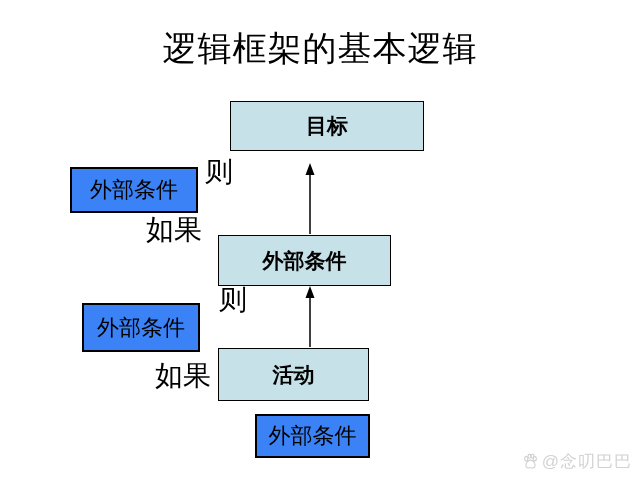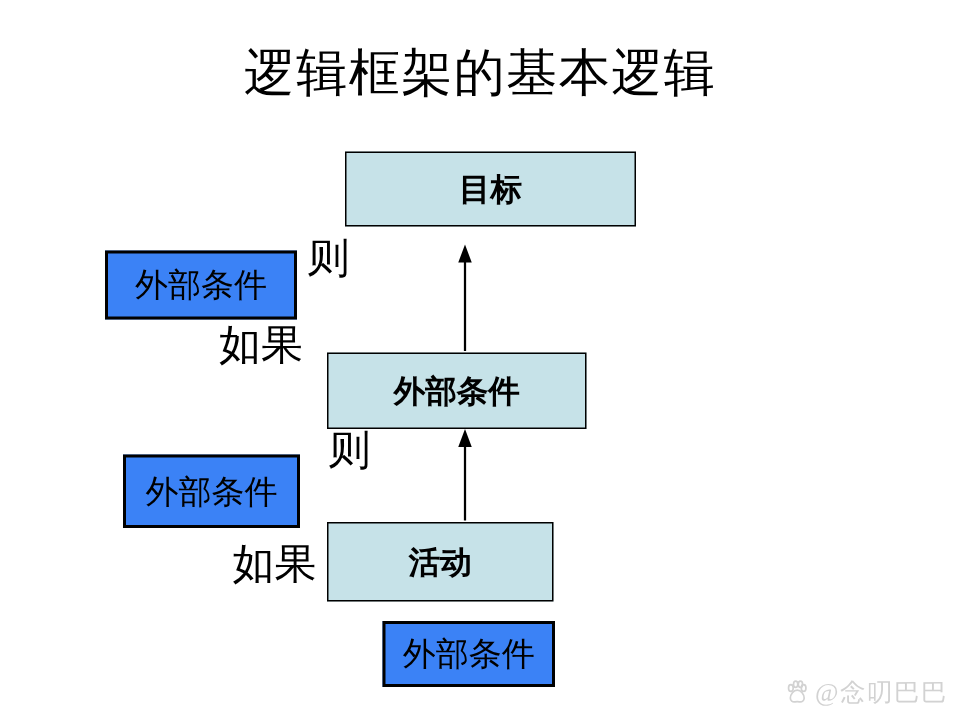--- a/index.html
+++ b/index.html
@@ -81,21 +81,21 @@
 
   .watermark {
     position: absolute;
     right: 8px;
     bottom: 7px;
     display: flex;
     align-items: center;
     gap: 3px;
     color: #d2d2d2;
     font-size: 17px;
-    font-family: Liberation Serif, serif;
+    font-family: Liberation Sans, sans-serif;
     letter-spacing: 1px;
   }
   .watermark svg { display: block; }
 </style>
 </head>
 <body>
 
 <div class="slide">
 
   <h1 class="slide-title">逻辑框架的基本逻辑</h1>

